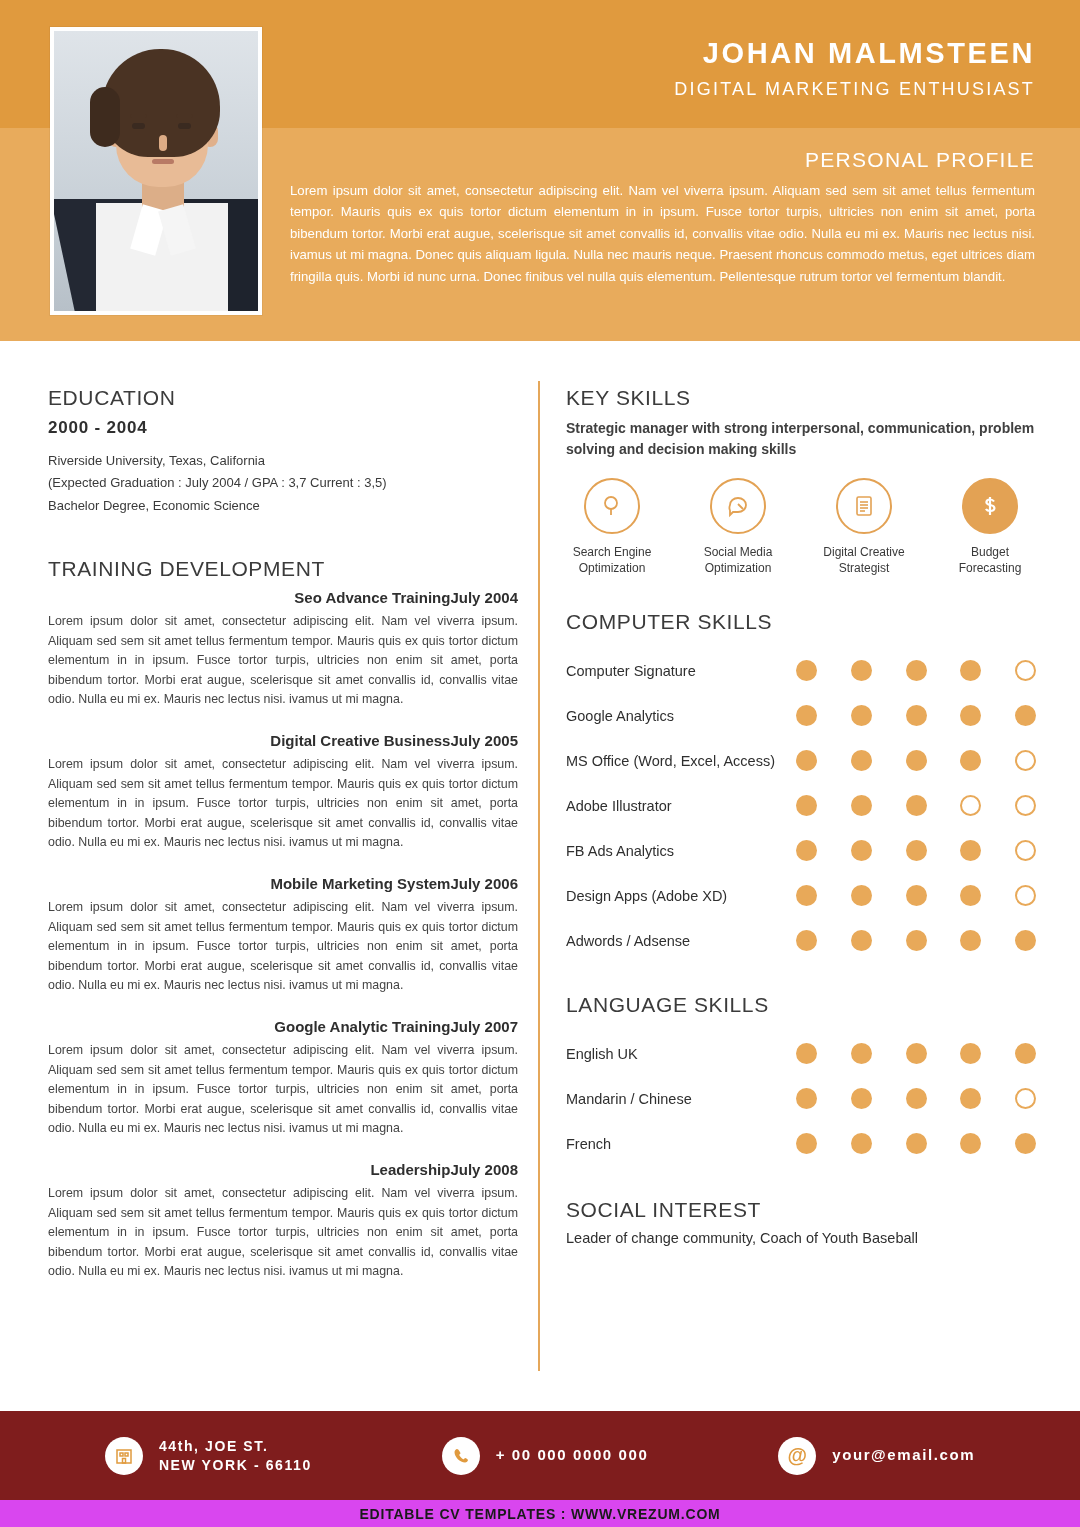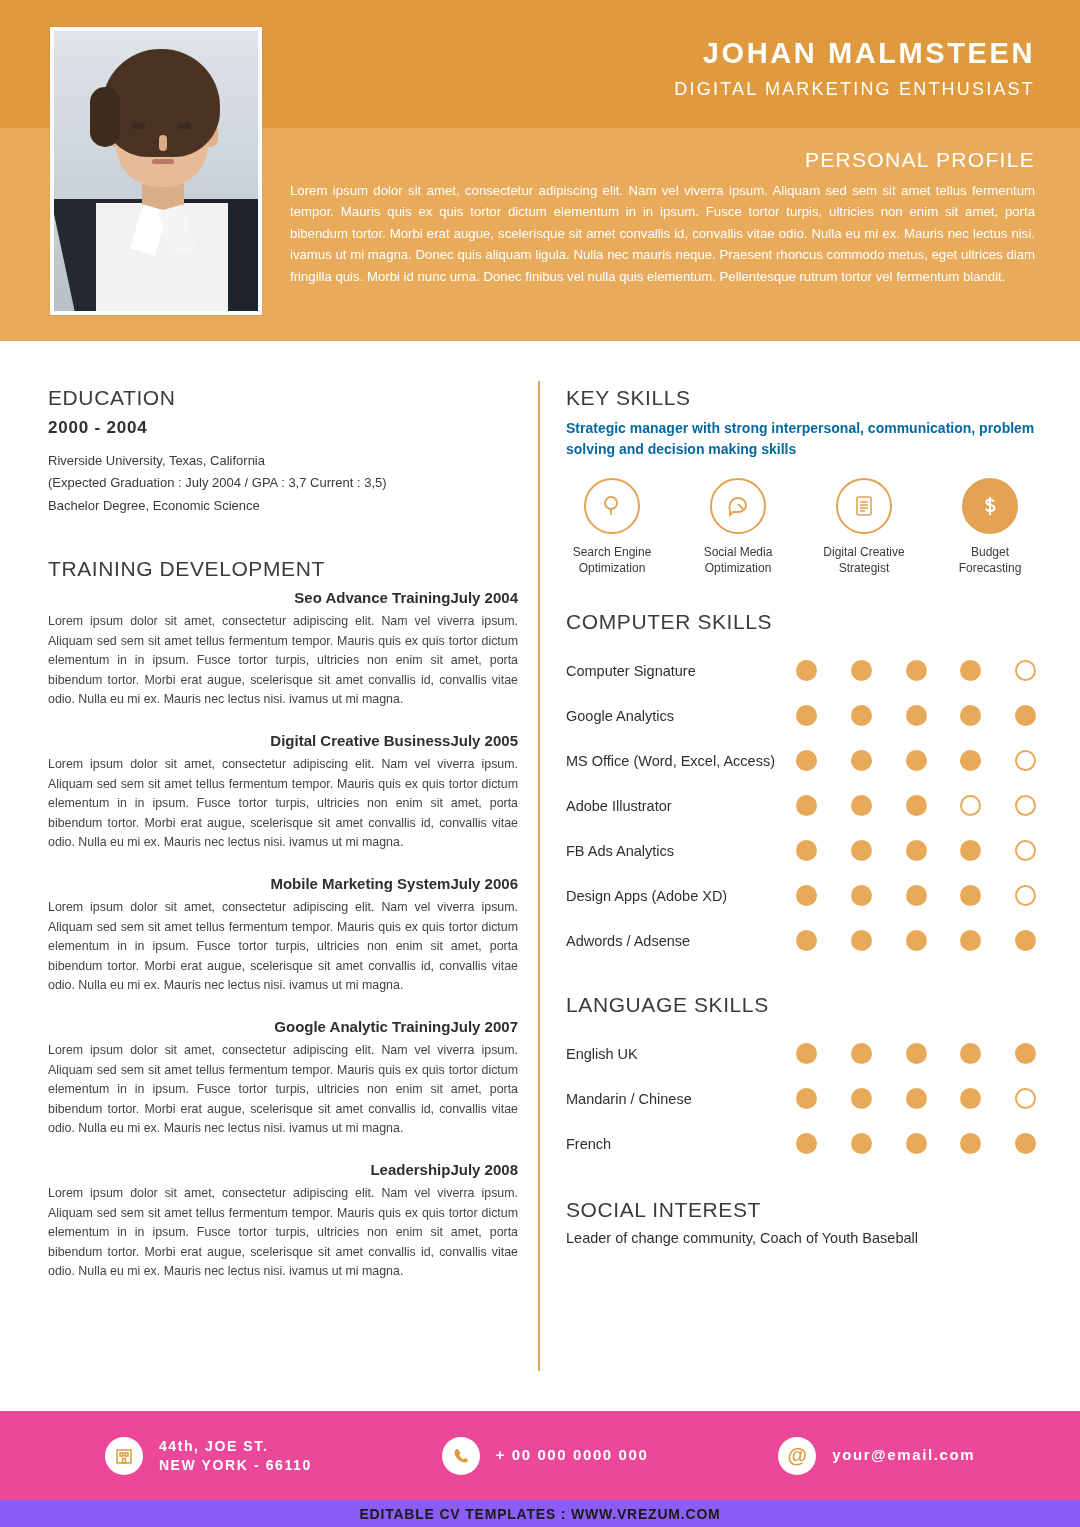--- a/index.html
+++ b/index.html
@@ -182,21 +182,21 @@
   .train-desc {
     font-size: 12.4px;
     line-height: 1.58;
     text-align: justify;
     color: #444;
   }
 
   .key-sub {
     font-size: 14px;
     font-weight: bold;
-    color: #0369a1;
+    color: #404040;
     line-height: 1.5;
     margin-bottom: 18px;
   }
   .icon-row {
     display: flex;
     justify-content: space-between;
     margin-bottom: 34px;
   }
   .icon-cell {
     width: 92px;
@@ -251,21 +251,21 @@
     margin-top: 6px;
   }
 
   
   .footer {
     position: absolute;
     left: 0;
     top: 1411px;
     width: 1080px;
     height: 89px;
-    background: #ec4899;
+    background: #7f1d1d;
     display: flex;
     align-items: center;
     justify-content: space-around;
     padding: 0 40px;
   }
   .foot-item {
     display: flex;
     align-items: center;
     color: #ffffff;
   }
@@ -287,21 +287,21 @@
     line-height: 1.35;
     font-weight: bold;
   }
   .foot-text.small { font-size: 14px; }
   .bottom-bar {
     position: absolute;
     left: 0;
     top: 1500px;
     width: 1080px;
     height: 27px;
-    background: #8b5cf6;
+    background: #d946ef;
     display: flex;
     align-items: center;
     justify-content: center;
   }
   .bottom-bar span {
     font-size: 14px;
     font-weight: bold;
     letter-spacing: 0.8px;
     color: #1a1a1a;
   }

